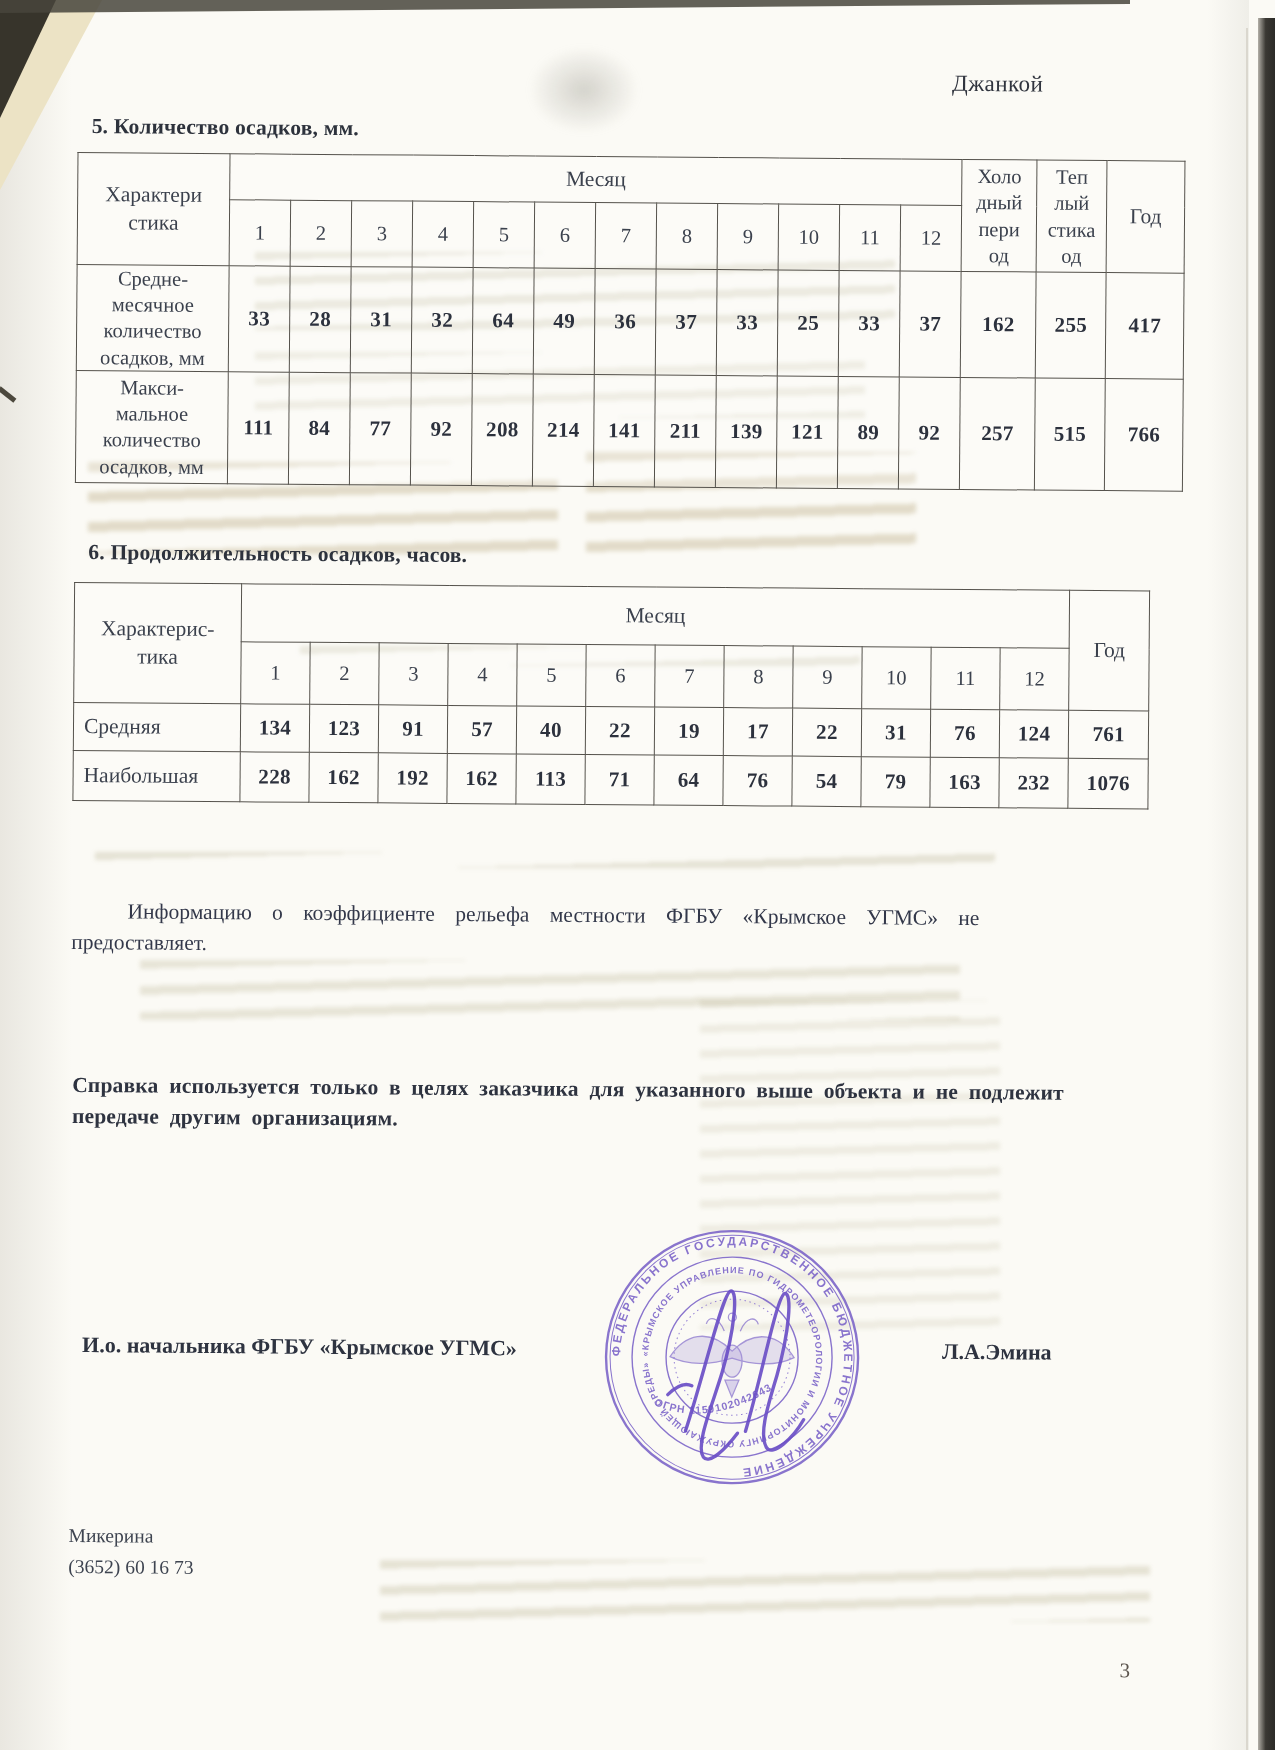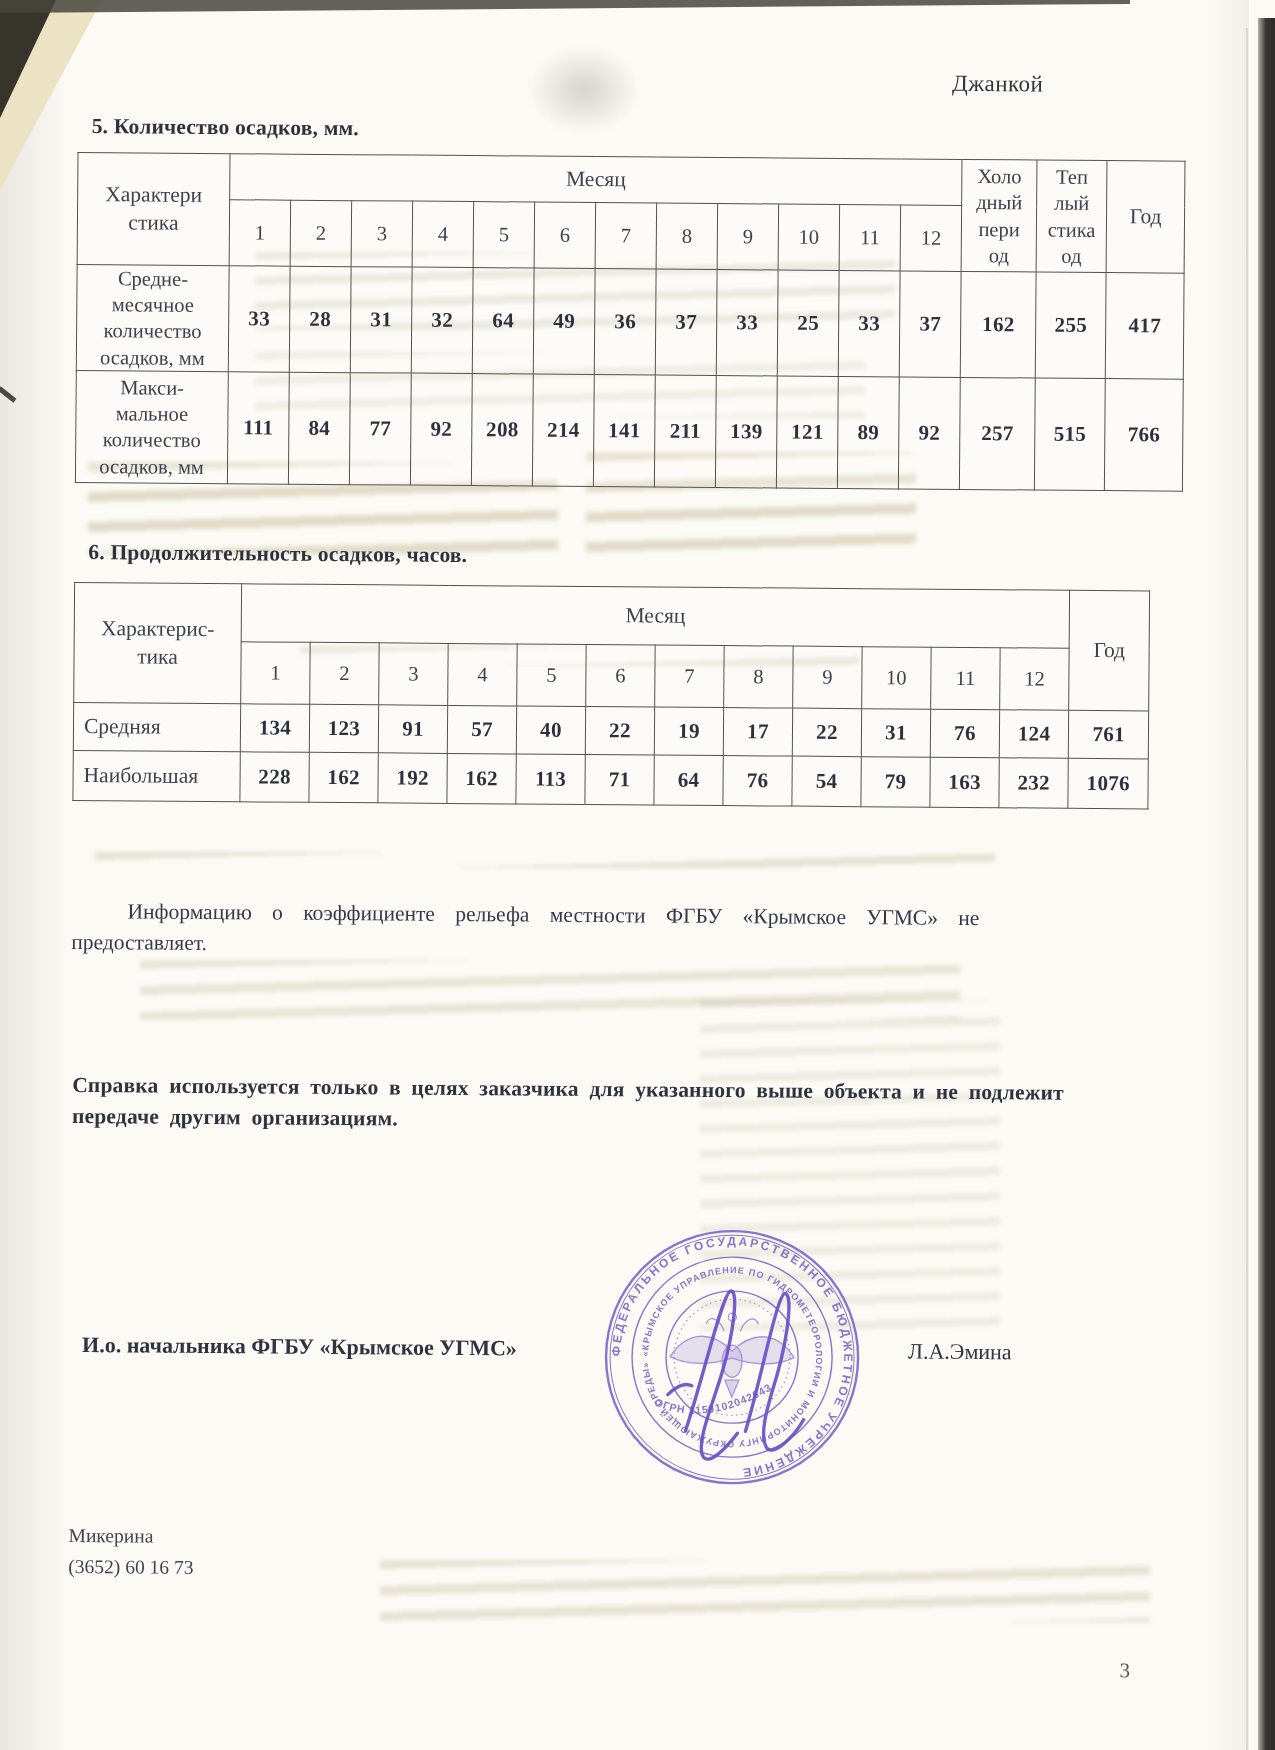--- a/index.html
+++ b/index.html
@@ -38,21 +38,21 @@
   .tbl .wrap{white-space:pre-line;line-height:1.28;}
   .tbl .hd{font-size:21.5px;}
   .tbl .num{font-weight:700;font-size:21px;color:#2c313d;letter-spacing:.3px;}
   .tbl .left{text-align:left;padding-left:10px;}
   .tbl5{left:78px;top:152px;width:1107px;}
   .tbl6{left:78px;top:582px;width:1075px;}
   .para{position:absolute;white-space:pre-line;font-size:21.5px;line-height:1.42;color:#33384a;}
   .p-relief{left:78px;top:896px;width:1060px;text-indent:56px;word-spacing:15px;}
   .p-usage{left:80px;top:1070px;width:1075px;font-weight:700;word-spacing:5px;letter-spacing:.2px;color:#2e3340;}
   .sig-label{position:absolute;left:92px;top:1332px;font-size:22px;font-weight:700;color:#2e3340;}
-  .sig-name{position:absolute;left:918px;top:1332px;font-size:22px;font-weight:400;color:#2e3340;}
+  .sig-name{position:absolute;left:952px;top:1332px;font-size:22px;font-weight:700;color:#2e3340;}
   .stamp{position:absolute;left:608px;top:1218px;width:268px;height:268px;opacity:.9;}
   .stamp text{font-family:"Liberation Sans","DejaVu Sans",sans-serif;font-weight:600;fill:#7d66c9;}
   .autograph{position:absolute;left:636px;top:1230px;width:232px;height:252px;}
   .footer{position:absolute;left:80px;top:1520px;font-size:19.5px;line-height:1.6;color:#3e4450;}
   .pageno{position:absolute;left:1132px;top:1650px;font-size:21px;color:#5c554e;}
 </style>
 </head>
 <body>
 
 <div class="scan">

